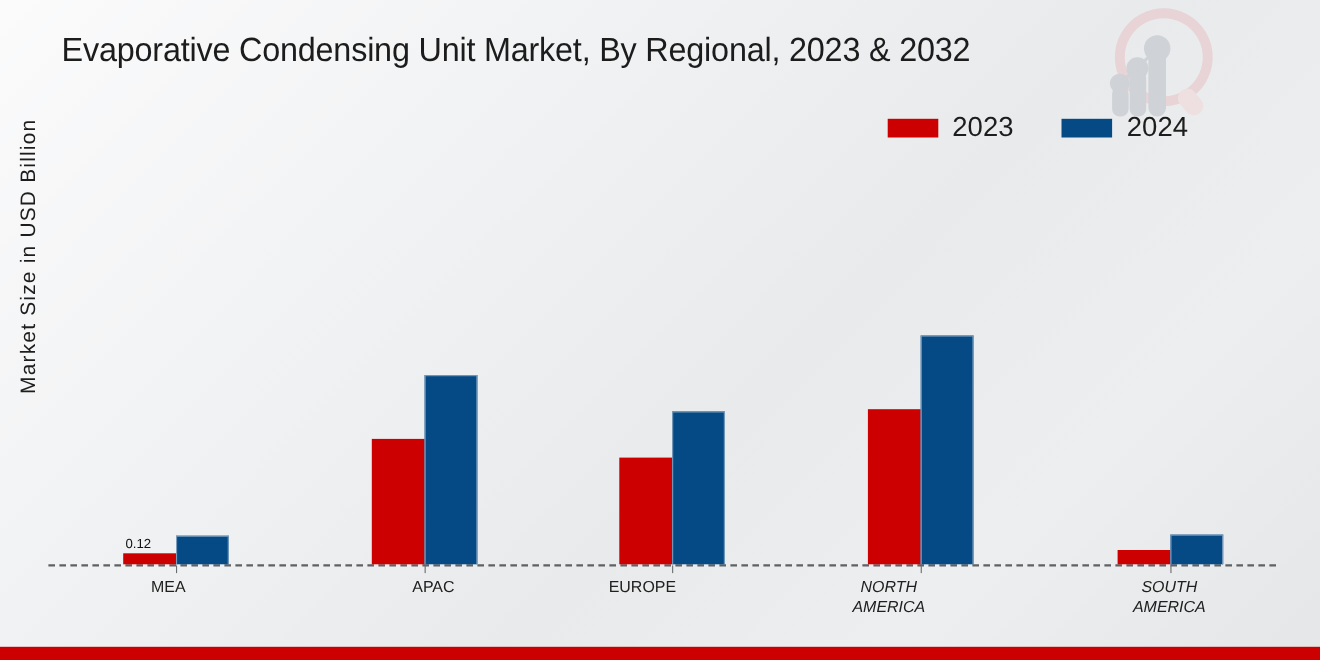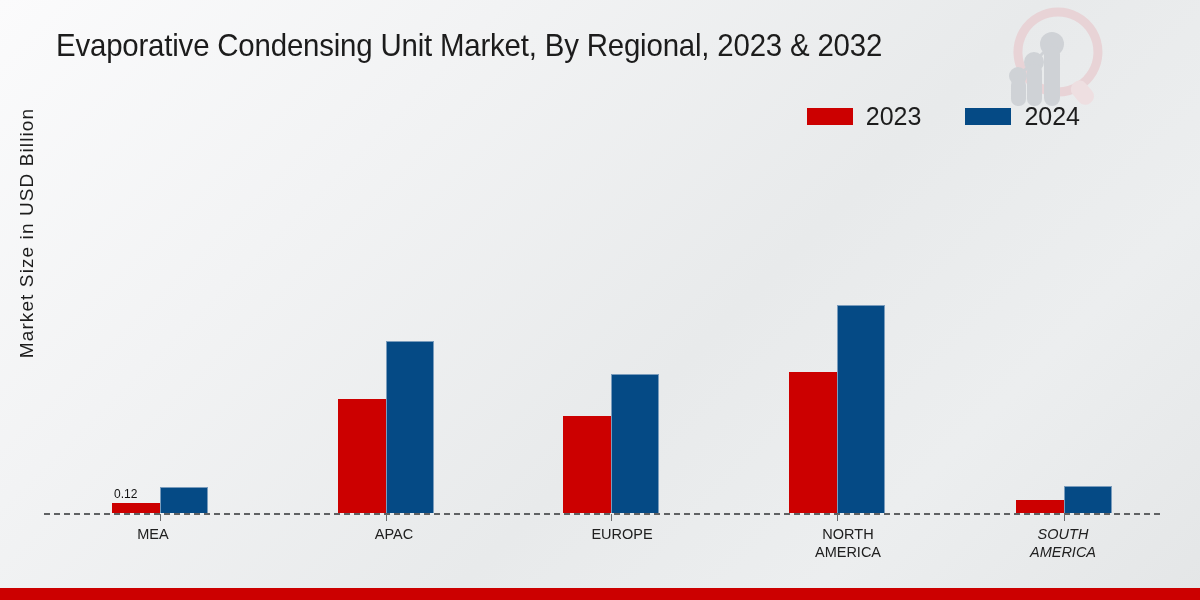--- a/index.html
+++ b/index.html
@@ -244,21 +244,21 @@
     </div>
 
     <div class="tick" style="left:160px;"></div>
     <div class="tick" style="left:386px;"></div>
     <div class="tick" style="left:611px;"></div>
     <div class="tick" style="left:837px;"></div>
     <div class="tick" style="left:1064px;"></div>
 
     <div class="cat-label" style="left:153px;">MEA</div>
     <div class="cat-label" style="left:394px;">APAC</div>
-    <div class="cat-label" style="left:622px;">EUROPE</div>
-    <div class="cat-label" style="left:848px;">NORTH
+    <div class="cat-label" style="left:584px;">EUROPE</div>
+    <div class="cat-label" style="left:808px;font-style:italic;">NORTH
 AMERICA</div>
     <div class="cat-label" style="left:1063px;font-style:italic;">SOUTH
 AMERICA</div>
   </div>
 
   <div id="bottom-band"></div>
 </div>
 
 </body></html>

